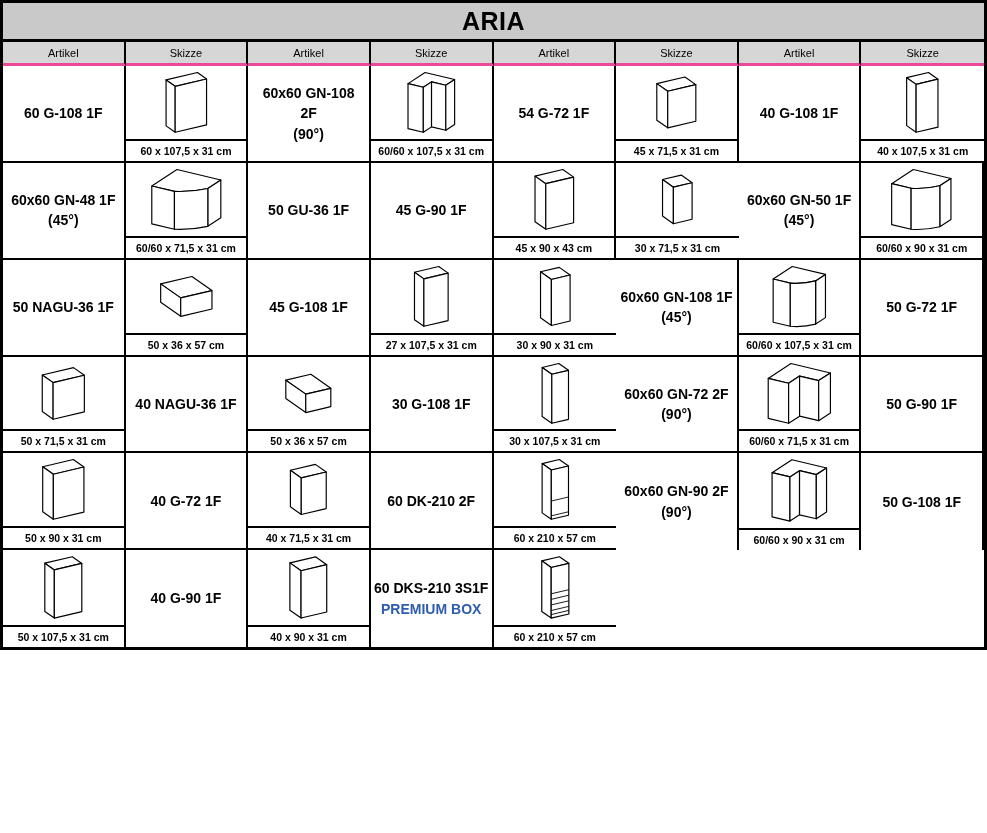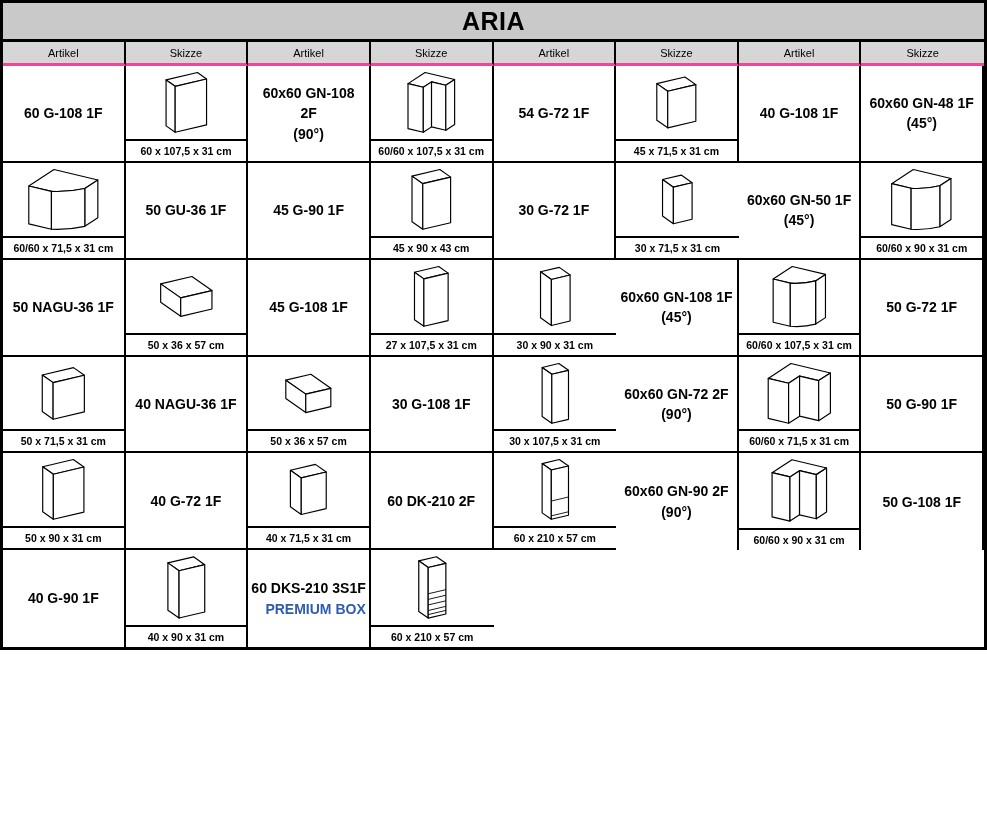--- a/index.html
+++ b/index.html
@@ -28,21 +28,21 @@
   .hd{
     background:var(--header-bg,#d6d6d6);
     border-bottom:3px solid #ec4899;
     font-size:11px;
     text-align:center;
   }
   .art{
     font-weight:bold;font-size:14px;line-height:1.45;text-align:center;padding:2px 21px;
   }
   .art .ln{white-space:nowrap;}
-  .premium{color:var(--accent,#2E5CAE);text-align:right;}
+  .premium{color:var(--accent,#2E5CAE);}
   .skz{flex-direction:column;align-items:stretch;justify-content:space-between;padding:0;}
   .sk-area{flex:1 1 auto;min-height:0;display:flex;align-items:center;justify-content:center;}
   .sk-area svg{width:100%;height:100%;display:block;}
   .sk-area path{fill:#ffffff;stroke:#000;stroke-width:1.6;stroke-linejoin:round;}
   .sk-area path.thin{fill:none;stroke-width:1.2;}
   .caption{
     flex:0 0 20px;height:20px;border-top:2px solid #000;
     display:flex;align-items:center;justify-content:center;
     font-size:10.5px;font-weight:600;white-space:nowrap;
   }
@@ -108,20 +108,30 @@
           <path d="M47.2,34.7L85.8,25.6L85.8,75.8L47.2,84.9Z"></path>
         </svg>
       </div>
       <div class="caption">45 x 71,5 x 31 cm</div>
     </div>
     <div class="cell art">
       <div>
         <div class="ln">40 G-108 1F</div>
       </div>
     </div>
+    <div class="cell skz last">
+      <div class="sk-area">
+        <svg viewBox="0 0 118 100" preserveAspectRatio="xMidYMid meet">
+          <path d="M50.5,25.2L80.5,18.1L67.5,9.0L37.5,16.0Z"></path>
+          <path d="M37.5,16.0L50.5,25.2L50.5,91.0L37.5,81.9Z"></path>
+          <path d="M50.5,25.2L80.5,18.1L80.5,84.0L50.5,91.0Z"></path>
+        </svg>
+      </div>
+      <div class="caption">40 x 107,5 x 31 cm</div>
+    </div>
     <div class="cell art">
       <div>
         <div class="ln">60x60 GN-48 1F</div>
         <div class="ln">(45°)</div>
       </div>
     </div>
     <div class="cell skz">
       <div class="sk-area">
         <svg viewBox="0 0 118 100" preserveAspectRatio="xMidYMid meet">
           <path d="M46.2,9.0L106.4,23.3L88.5,35.0Q66.6,40.0 42.7,39.0L11.6,31.6Z"></path>
@@ -144,25 +154,20 @@
     </div>
     <div class="cell skz">
       <div class="sk-area">
         <svg viewBox="0 0 118 100" preserveAspectRatio="xMidYMid meet">
           <path d="M47.3,28.4L85.5,19.4L70.7,9.0L32.5,18.0Z"></path>
           <path d="M32.5,18.0L47.3,28.4L47.3,91.0L32.5,80.6Z"></path>
           <path d="M47.3,28.4L85.5,19.4L85.5,82.0L47.3,91.0Z"></path>
         </svg>
       </div>
       <div class="caption">45 x 90 x 43 cm</div>
-    </div>
-    <div class="cell art">
-      <div>
-        <div class="ln">30 G-72 1F</div>
-      </div>
     </div>
     <div class="cell skz last">
       <div class="sk-area">
         <svg viewBox="0 0 118 100" preserveAspectRatio="xMidYMid meet">
           <path d="M53.6,33.2L79.3,27.1L64.4,16.6L38.7,22.7Z"></path>
           <path d="M38.7,22.7L53.6,33.2L53.6,83.4L38.7,72.9Z"></path>
           <path d="M53.6,33.2L79.3,27.1L79.3,77.3L53.6,83.4Z"></path>
         </svg>
       </div>
       <div class="caption">30 x 71,5 x 31 cm</div>
@@ -366,20 +371,30 @@
           <path d="M59.3,23.6L81.7,28.9L81.7,87.9L59.3,82.6Z"></path>
           <path d="M81.7,28.9L95.4,20.0L95.4,79.0L81.7,87.9Z"></path>
         </svg>
       </div>
       <div class="caption">60/60 x 90 x 31 cm</div>
     </div>
     <div class="cell art brow">
       <div>
         <div class="ln">50 G-108 1F</div>
       </div>
+    </div>
+    <div class="cell skz brow">
+      <div class="sk-area">
+        <svg viewBox="0 0 118 100" preserveAspectRatio="xMidYMid meet">
+          <path d="M47.0,26.6L83.7,17.9L71.0,9.0L34.3,17.6Z"></path>
+          <path d="M34.3,17.6L47.0,26.6L47.0,91.0L34.3,82.1Z"></path>
+          <path d="M47.0,26.6L83.7,17.9L83.7,82.4L47.0,91.0Z"></path>
+        </svg>
+      </div>
+      <div class="caption">50 x 107,5 x 31 cm</div>
     </div>
     <div class="cell art brow">
       <div>
         <div class="ln">40 G-90 1F</div>
       </div>
     </div>
     <div class="cell skz brow">
       <div class="sk-area">
         <svg viewBox="0 0 118 100" preserveAspectRatio="xMidYMid meet">
           <path d="M49.3,27.7L83.6,19.6L68.7,9.1L34.4,17.2Z"></path>

